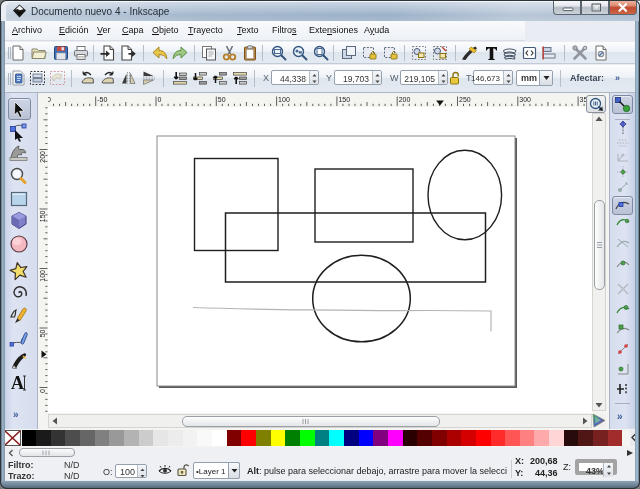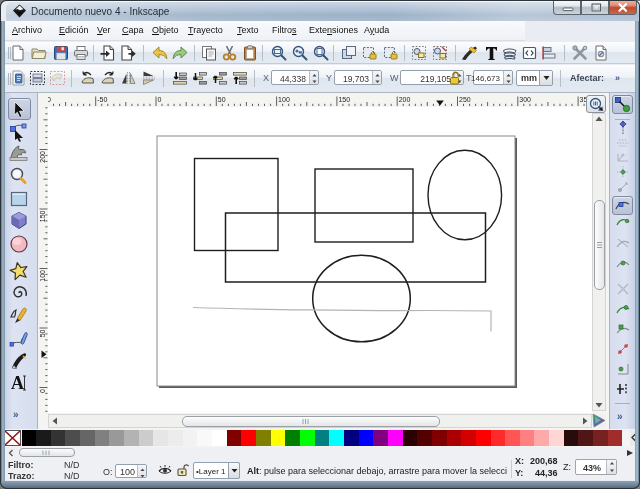--- a/index.html
+++ b/index.html
@@ -291,21 +291,21 @@
     <div class="spin" style="left:334px;top:70px;width:48px;height:15px;">
       <span style="position:absolute;right:12px;top:3px;font-size:8.5px">19,703</span>
       <span class="ar">
         <svg width="9" height="13" style="position:absolute;left:0;top:1px">
           <path d="M4.5 2 L6.5 4.5 H2.5 Z" fill="#444"></path>
           <path d="M4.5 11 L2.5 8.5 H6.5 Z" fill="#444"></path>
         </svg>
       </span>
     </div>
     <span class="lbl" style="left:390px;top:73px">W</span>
-    <div class="spin" style="left:400px;top:70px;width:64px;height:15px;">
+    <div class="spin" style="left:400px;top:70px;width:48px;height:15px;">
       <span style="position:absolute;right:12px;top:3px;font-size:8.5px">219,105</span>
       <span class="ar">
         <svg width="9" height="13" style="position:absolute;left:0;top:1px">
           <path d="M4.5 2 L6.5 4.5 H2.5 Z" fill="#444"></path>
           <path d="M4.5 11 L2.5 8.5 H6.5 Z" fill="#444"></path>
         </svg>
       </span>
     </div>
     <svg class="icon" style="left:449px;top:71px" width="13" height="14" viewBox="0 0 13 14">
       <rect x="1.5" y="6.5" width="8" height="6.5" rx="1" fill="#e8c83c" stroke="#8d7413" stroke-width="1"></rect>
@@ -589,21 +589,21 @@
     <div class="abs" style="left:228px;top:462px;width:12px;height:17px;background:linear-gradient(180deg,#f8fafb,#d8dde3);border:1px solid #94a0ae;border-radius:0 2px 2px 0"><svg width="11" height="15">
         <path d="M2.5 6 H8.5 L5.5 9.5 Z" fill="#222"></path>
       </svg></div>
     <span class="abs sb" style="left:247px;top:466px;font-size:9px;color:#222"><b>Alt</b>: pulse para seleccionar debajo, arrastre para mover la selecci</span>
     <div class="abs" style="left:511px;top:460px;width:1px;height:18px;background:#c8ccd2"></div>
     <span class="abs sb" style="left:515px;top:456px;font-size:9px;font-weight:bold;color:#222">X:</span>
     <span class="abs sb" style="left:530px;top:456px;font-size:9px;font-weight:bold;color:#222">200,68</span>
     <span class="abs sb" style="left:515px;top:468px;font-size:9px;font-weight:bold;color:#222">Y:</span>
     <span class="abs sb" style="left:535px;top:468px;font-size:9px;font-weight:bold;color:#222">44,36</span>
     <span class="abs sb" style="left:563px;top:462px;font-size:9px;color:#222">Z:</span>
-    <div class="abs" style="left:575px;top:459px;width:42px;height:16px;background:#fff;border:1px solid #a3a3a3;border-radius:2px">
+    <div class="abs" style="left:575px;top:459px;width:42px;height:16px;background:#fff;border:4px solid #a3a3a3;border-radius:2px">
       <span style="position:absolute;left:7px;top:2.5px;font-size:9px;font-weight:bold;color:#333">43%</span>
       <span style="position:absolute;right:0;top:0;width:10px;height:14px;border-left:1px solid #b6bec8;background:linear-gradient(180deg,#f4f6f8,#dde2e8)"><svg width="10" height="14">
           <path d="M5 2 L7 4.5 H3 Z" fill="#444"></path>
           <path d="M5 12 L3 9.5 H7 Z" fill="#444"></path>
         </svg></span>
     </div>
     <svg class="abs" style="left:626px;top:449px" width="8" height="8">
       <path d="M1 1 L7 4 L1 7 Z" fill="#333"></path>
     </svg>
     <div class="abs" style="left:1px;top:21px;width:4px;height:461px;background:linear-gradient(90deg,#5f7183,#9db2c4 40%,#7e94a7)"></div>

